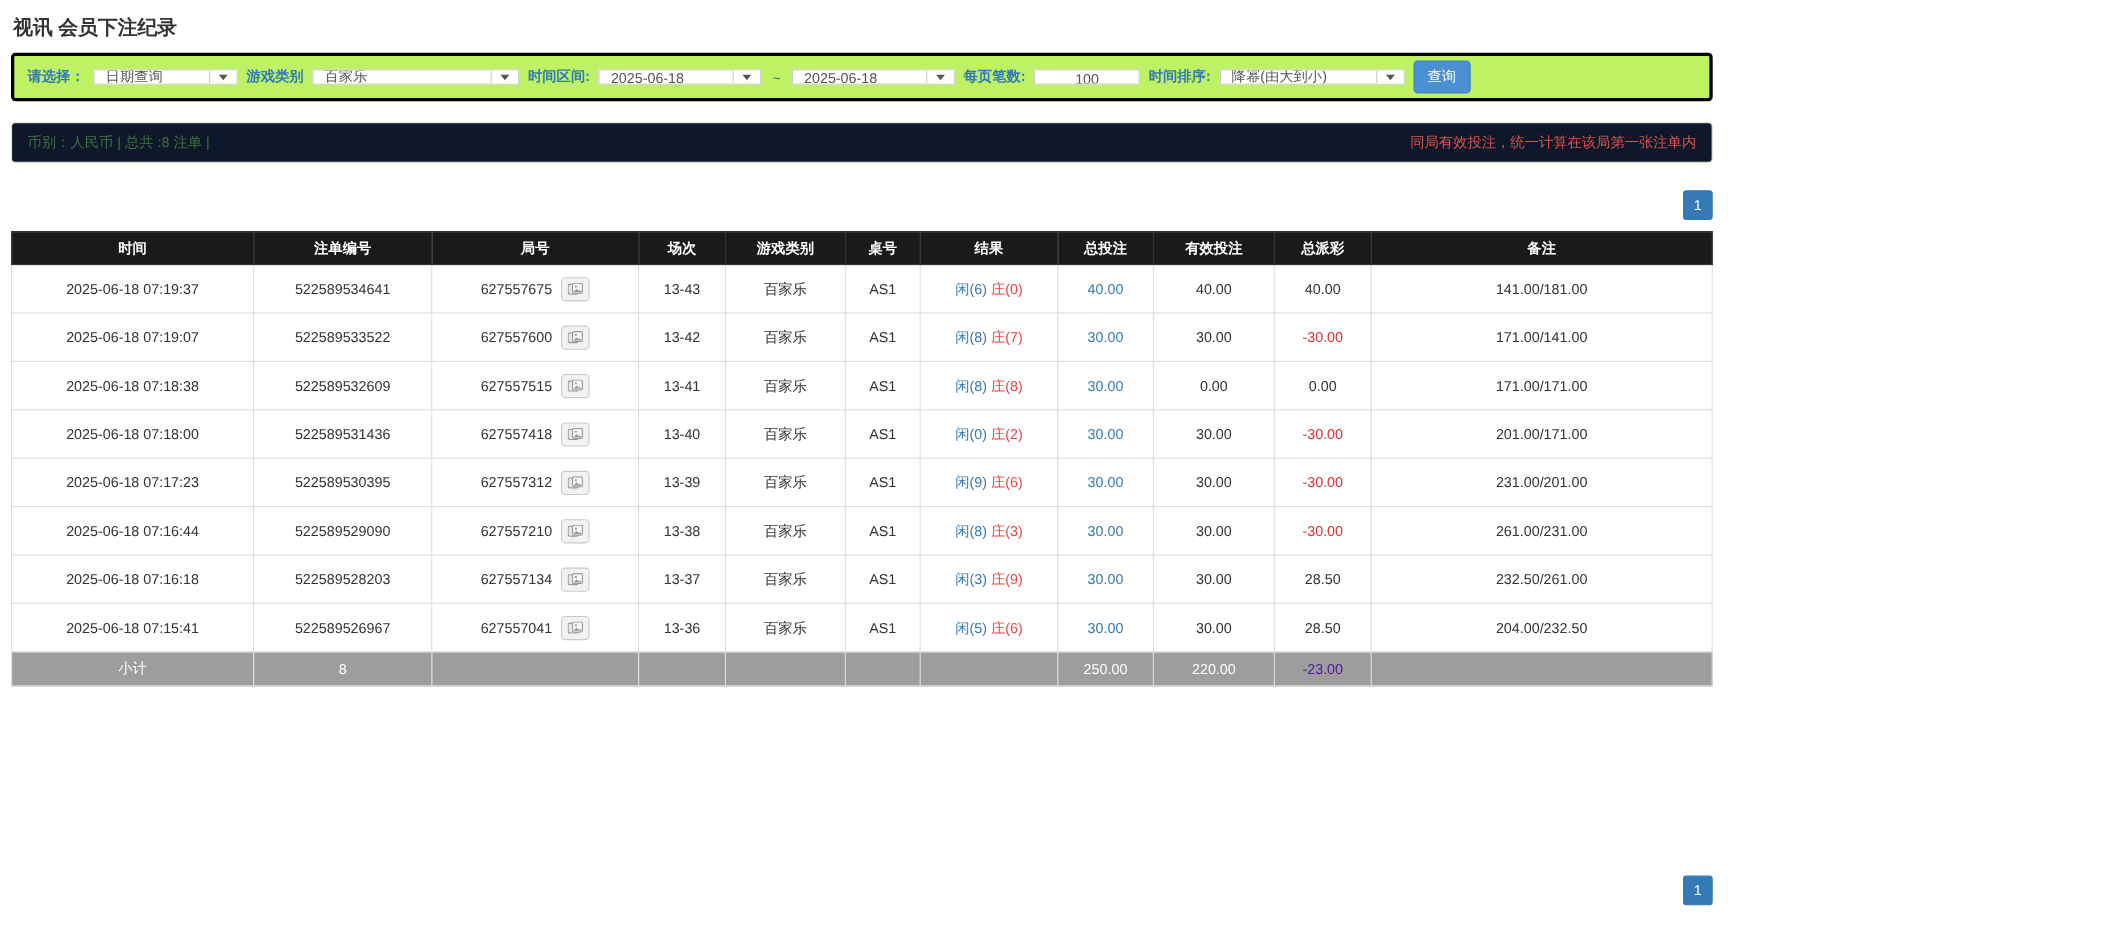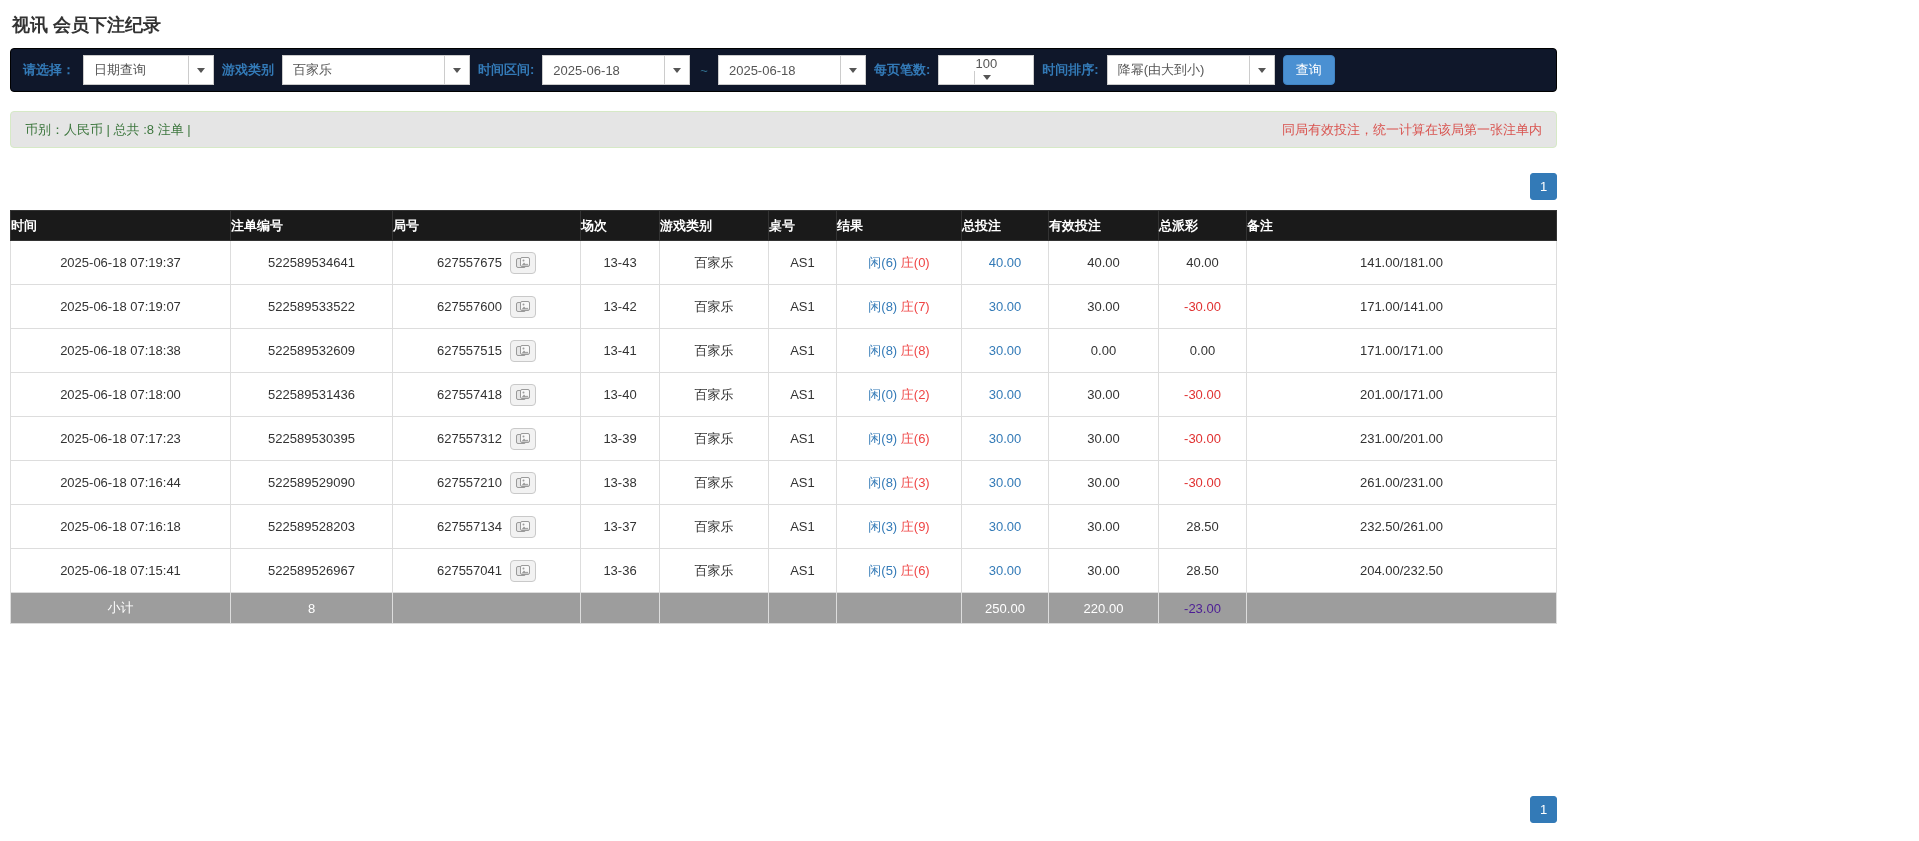--- a/index.html
+++ b/index.html
@@ -11,28 +11,28 @@
   }
   .page { width: 1547px; margin: 0 0 0 10px; }
 
   .page-title {
     font-size: 18px; font-weight: 700; color: #333;
     padding: 13px 0 11px 2px;
   }
 
   
   .filter-bar {
-    background: #0f172a; border: 1px solid #000000; border-radius: 4px;
+    background: #bef264; border: 3px solid #000000; border-radius: 4px;
     height: 44px; padding: 0 12px; display: flex; align-items: center; gap: 8px;
   }
   .filter-label { color: #337ab7; font-weight: bold; white-space: nowrap; }
   .tilde { color: #31708f; padding: 0 2px; }
   .select {
     background: #fff; border: 1px solid #ccc; border-radius: 0;
-    height: 30px; display: flex; align-items: center; color: #555; overflow: hidden;
+    height: 14px; display: flex; align-items: center; color: #555; overflow: hidden;
   }
   .select .val { flex: 1; padding: 0 10px; white-space: nowrap; text-align: left; }
   .select .caret-box {
     width: 25px; height: 100%; border-left: 1px solid #ccc;
     display: flex; align-items: center; justify-content: center; background: #fff;
   }
   .caret {
     width: 0; height: 0; display: inline-block;
     border-left: 4px solid transparent; border-right: 4px solid transparent;
     border-top: 5px solid #555;
@@ -43,41 +43,41 @@
   .w-size  { width: 96px; flex-direction: column; }
   .w-sort  { width: 168px; }
   .search-btn {
     background: #4a90d2; color: #fff; border: 1px solid #3f83c4; border-radius: 4px;
     height: 30px; padding: 0 12px; font-size: 13px; cursor: pointer;
     font-family: inherit;
   }
 
   
   .info-bar {
-    margin-top: 19px; background: #e5e5e5; border: 1px solid #d6e9c6; border-radius: 4px;
+    margin-top: 19px; background: #0f172a; border: 1px solid #d6e9c6; border-radius: 4px;
     height: 37px; padding: 0 14px; display: flex; align-items: center;
     justify-content: space-between; color: #3c763d;
   }
   .info-bar .warn { color: #d9534f; }
 
   
   .pager { display: flex; justify-content: flex-end; }
   .pager.top { margin: 25px 0 10px; }
   .pager.bottom { margin-top: 172px; }
   .page-btn {
     min-width: 27px; height: 27px; background: #337ab7; color: #fff;
     border: 1px solid #337ab7; border-radius: 3px; font-size: 13px;
     cursor: pointer; font-family: inherit;
   }
 
   
   table { width: 100%; border-collapse: collapse; table-layout: fixed; font-size: 13px; }
   thead th {
     background: #1a1a1a; color: #fff; font-weight: bold;
-    height: 30px; text-align: left; border: 1px solid #333;
+    height: 30px; text-align: center; border: 1px solid #333;
   }
   tbody td {
     border: 1px solid #ddd; height: 44px; text-align: center;
     color: #333; background: #fff; overflow: hidden;
   }
   tfoot td {
     background: #9d9d9d; color: #fff; border: 1px solid #ddd;
     height: 31px; text-align: center;
   }
   .player { color: #337ab7; }

